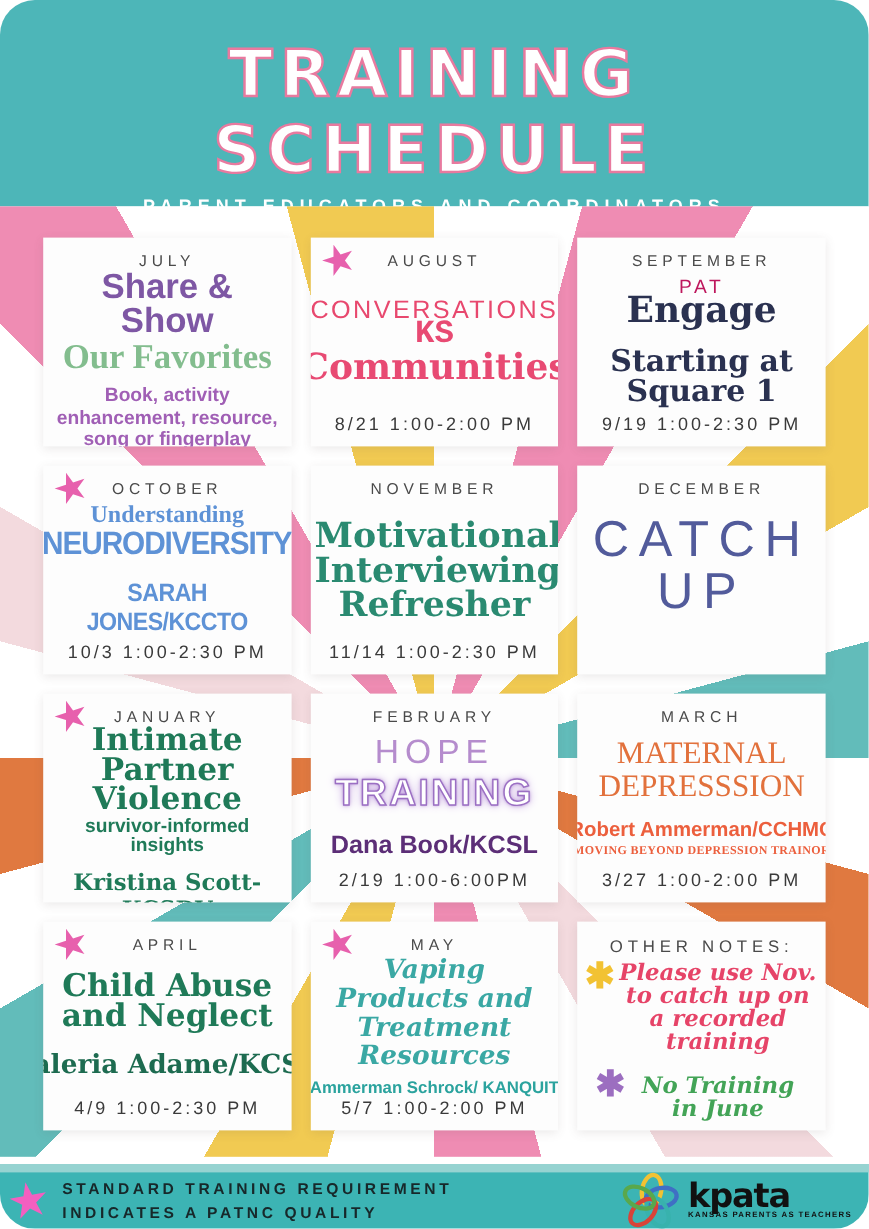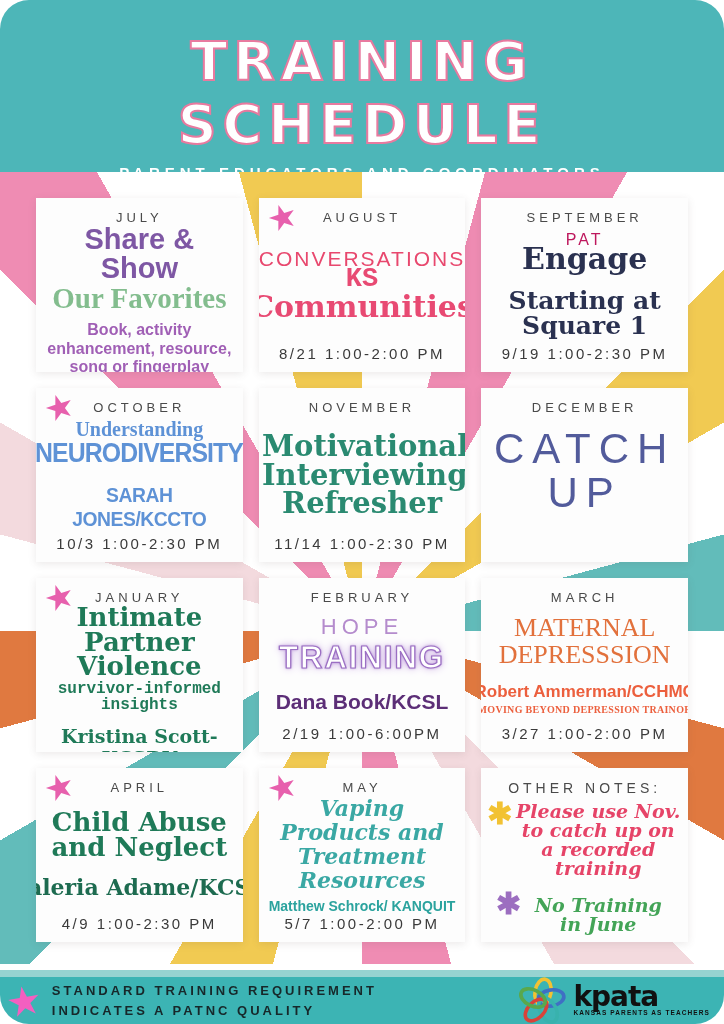--- a/index.html
+++ b/index.html
@@ -73,25 +73,25 @@
 
   
   .nov-t1 { font-size:29px; font-weight:bold; color:#2a8a71; font-family:"DejaVu Serif", serif; line-height:.98; max-width:200px; }
   .nov-p  { font-size:21px; font-weight:bold; color:#1c1c1c; font-family:"DejaVu Serif", serif; margin-top:10px; }
 
   
   .dec-t { font-size:42px; font-weight:200; letter-spacing:8px; color:#525b9b; line-height:1.05; font-family:"Liberation Sans", sans-serif; }
 
   
   .jan-t1 { font-size:26px; font-weight:bold; color:#1f7a58; font-family:"DejaVu Serif", serif; line-height:.95; max-width:210px; }
-  .jan-t2 { font-size:16px; font-weight:bold; color:#1f7a58; font-family:Liberation Mono, monospace; line-height:1; margin-top:2px; }
+  .jan-t2 { font-size:16px; font-weight:bold; color:#1f7a58; font-family:Liberation Sans, sans-serif; line-height:1; margin-top:2px; }
   .jan-p  { font-size:19px; font-weight:bold; color:#1f7a58; font-family:"DejaVu Serif", serif; margin-top:12px; }
 
   
-  .feb-t1 { font-size:22px; letter-spacing:5px; color:#b58ccd; line-height:1; }
+  .feb-t1 { font-size:28px; letter-spacing:5px; color:#b58ccd; line-height:1; }
   .feb-t2 { font-size:31px; font-weight:bold; color:#ffffff; letter-spacing:2px; margin-top:2px;
             -webkit-text-stroke:1.2px #9b6fc3;
             text-shadow:0 0 8px #c4a1e0, 0 0 3px #9b6fc3, 0 0 1px #9b6fc3; }
   .feb-p  { font-size:21px; font-weight:bold; color:#5c2e77; margin-top:14px; }
 
   
   .mar-t1 { font-size:26px; color:#e2713c; font-family:"Liberation Serif", serif; line-height:1.02; max-width:190px; }
   .mar-p  { font-size:17px; font-weight:bold; color:#ec5f3d; margin-top:14px; white-space:nowrap; }
   .mar-sub{ font-size:10px; font-weight:bold; color:#ec5f3d; font-family:"Liberation Serif", serif; letter-spacing:.3px; margin-top:2px; white-space:nowrap; }
 
@@ -237,21 +237,21 @@
         <div class="apr-p">Valeria Adame/KCSL</div>
       </div>
       <div class="date">4/9 1:00-2:30 PM</div>
     </div>
 
     <div class="card">
       <span class="star">★</span>
       <div class="month">MAY</div>
       <div class="mid">
         <div class="may-t1">Vaping Products and Treatment Resources</div>
-        <div class="may-p">Matthew Schrock/ KANQUIT</div>
+        <div class="may-p">Ammerman Schrock/ KANQUIT</div>
       </div>
       <div class="date">5/7 1:00-2:00 PM</div>
     </div>
 
     <div class="card" style="justify-content:flex-start;">
       <div class="notes-month">OTHER NOTES:</div>
       <div class="mid" style="justify-content:flex-start;">
         <div class="note">
           <span class="note-ast ast-yellow">✱</span>
           <span class="note-text note-pink">Please use Nov. to catch up on a recorded training</span>

